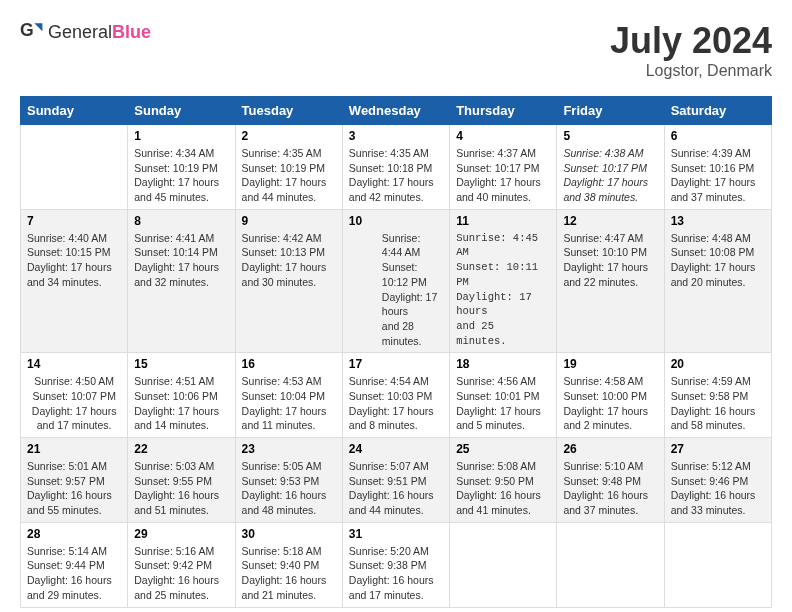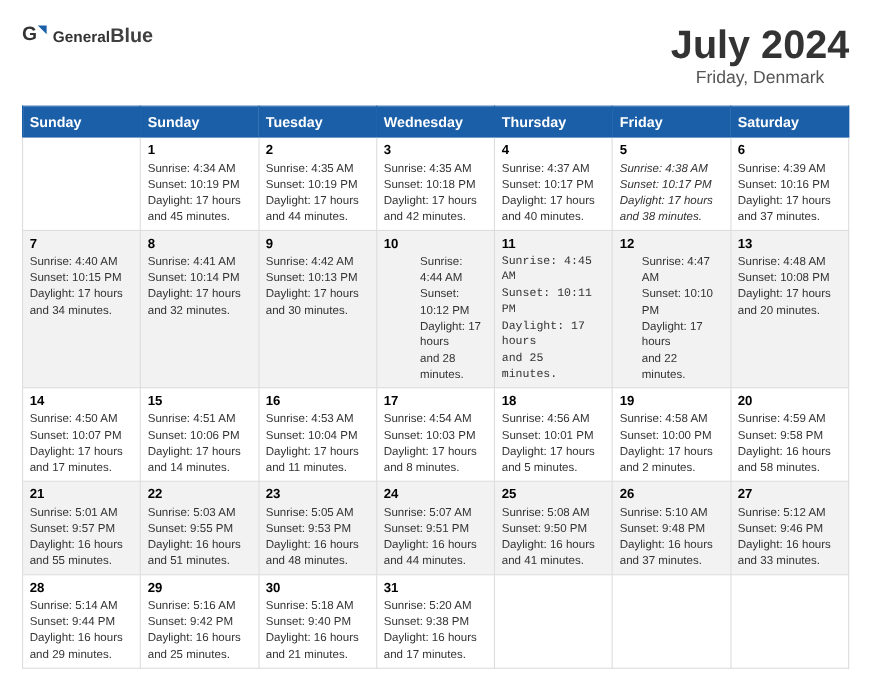--- a/index.html
+++ b/index.html
@@ -19,21 +19,21 @@
     .logo {
       display: flex;
       align-items: center;
       gap: 4px;
     }
     .logo-icon {
       width: 24px;
       height: 24px;
     }
     .title-block {
-      text-align: center;
+      text-align: right;
     }
     .month-year {
       font-size: 36px;
       font-weight: bold;
       color: #333;
     }
     .location {
       font-size: 16px;
       color: #555;
     }
@@ -83,26 +83,26 @@
 </head>
 <body>
 
 <div class="header">
   <div class="logo">
     <svg class="logo-icon" viewBox="0 0 30 30" xmlns="http://www.w3.org/2000/svg">
       <text x="0" y="20" font-size="22" font-weight="bold" fill="#333">G</text>
       <polygon points="18,4 28,4 28,14" fill="#1a5fa8"></polygon>
     </svg>
     <div>
-      <span style="font-size:14px;font-weight:bold;color:#333;">General</span><span style="font-size:18px;font-weight:bold;color:#404040;">Blue</span>
+      <span style="font-size:18px;font-weight:normal;color:#333;">General</span><span style="font-size:18px;font-weight:bold;color:#ec4899;">Blue</span>
     </div>
   </div>
   <div class="title-block">
     <div class="month-year">July 2024</div>
-    <div class="location">Friday, Denmark</div>
+    <div class="location">Logstor, Denmark</div>
   </div>
 </div>
 
 <table>
   <thead>
     <tr>
     <th>Sunday</th>
         <th>Sunday</th>
         <th>Tuesday</th>
         <th>Wednesday</th>
@@ -188,37 +188,37 @@
         </td>
         <td>
           <span class="day-number">11</span>
           <div class="day-info" style="white-space: pre-line; font-family: Liberation Mono, monospace;">Sunrise: 4:45 AM
 Sunset: 10:11 PM
 Daylight: 17 hours
 and 25 minutes.</div>
         </td>
         <td>
           <span class="day-number">12</span>
-          <div class="day-info" style="white-space: pre-line; margin-left: 20px;">Sunrise: 4:47 AM
+          <div class="day-info" style="white-space: pre-line;">Sunrise: 4:47 AM
 Sunset: 10:10 PM
 Daylight: 17 hours
 and 22 minutes.</div>
         </td>
         <td>
           <span class="day-number">13</span>
           <div class="day-info" style="white-space: pre-line;">Sunrise: 4:48 AM
 Sunset: 10:08 PM
 Daylight: 17 hours
 and 20 minutes.</div>
         </td>
       </tr>
       <tr>
         <td>
           <span class="day-number">14</span>
-          <div class="day-info" style="white-space: pre-line;">Sunrise: 4:50 AM
+          <div class="day-info" style="white-space: pre-line; text-align: center;">Sunrise: 4:50 AM
 Sunset: 10:07 PM
 Daylight: 17 hours
 and 17 minutes.</div>
         </td>
         <td>
           <span class="day-number">15</span>
           <div class="day-info" style="white-space: pre-line;">Sunrise: 4:51 AM
 Sunset: 10:06 PM
 Daylight: 17 hours
 and 14 minutes.</div>

